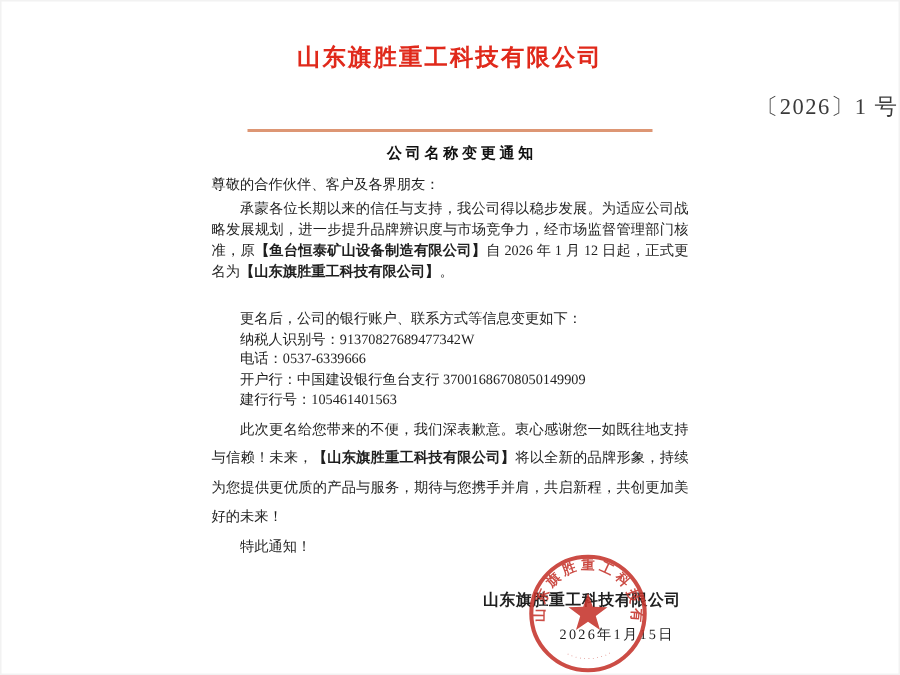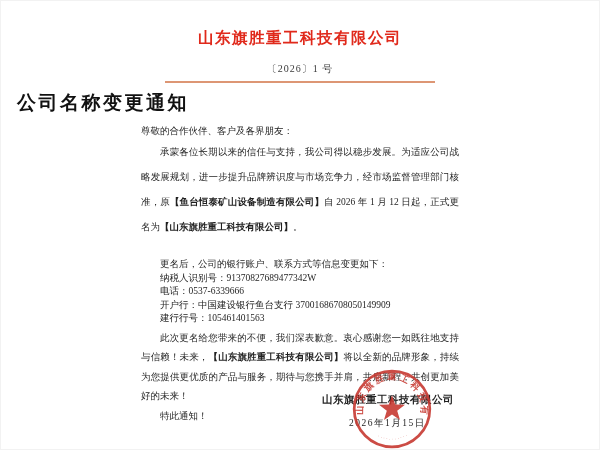--- a/index.html
+++ b/index.html
@@ -6,35 +6,35 @@
   .page {
     position:relative; width:600px; height:450px; background:#ffffff;
     overflow:hidden; box-sizing:border-box;
     font-family:"Liberation Serif","DejaVu Serif",serif; color:#1f1f1f;
     border:1px solid #f2f2f2;
   }
   .letterhead {
     padding-top:27px; text-align:center; font-size:15.5px; font-weight:bold;
     color:#e0291b; letter-spacing:1.5px;
   }
-  .docnum { text-align:center; font-size:10px; margin-top:13px; letter-spacing:1px; color:#3a3a3a; }
+  .docnum { text-align:right; font-size:15px; margin-top:13px; letter-spacing:1px; color:#3a3a3a; }
   .rule { width:270px; height:2px; background:#dd9674; margin:5px auto 0 auto; }
-  .doc-title { font-size:19px; font-weight:bold; margin-top:7px; letter-spacing:2.5px; color:#111;margin-left:16px; }
+  .doc-title { text-align:center; font-size:10px; font-weight:bold; margin-top:7px; letter-spacing:2.5px; color:#111;margin-left:16px; }
   .body-col { width:318px; margin:9px auto 0 auto; font-size:9.5px; text-align:justify; }
   .salutation { font-weight:normal; line-height:13px; margin:0; }
   p { margin:0; }
-  .p1 { line-height:25px; text-indent:2em; margin-top:2px; }
+  .p1 { line-height:14px; text-indent:2em; margin-top:2px; }
   .p2 { line-height:15.5px; text-indent:2em; margin-top:4px; }
   .p3 { line-height:13.5px; text-indent:2em; margin-top:18px; }
   .info-line { line-height:13.6px; text-indent:2em; }
   .p4 { line-height:19.5px; text-indent:2em; margin-top:3px; }
   .closing { text-indent:2em; line-height:14px; margin-top:2px; }
   b { font-weight:bold; }
   .sig-name { position:absolute; top:392px; left:321px; font-weight:bold; font-size:10.5px; letter-spacing:0.5px; }
-  .sig-date { position:absolute; top:416px; left:348px; font-size:9.5px; letter-spacing:1.5px; }
+  .sig-date { position:absolute; top:416px; left:372px; font-size:9.5px; letter-spacing:1.5px; }
   .seal { position:absolute; left:349px; top:366px; width:84px; height:84px; opacity:0.88; pointer-events:none; }
 </style>
 </head>
 <body>
 
 <div class="page">
 
   <div class="letterhead">山东旗胜重工科技有限公司</div>
 
   <div class="docnum">〔2026〕1 号</div>

